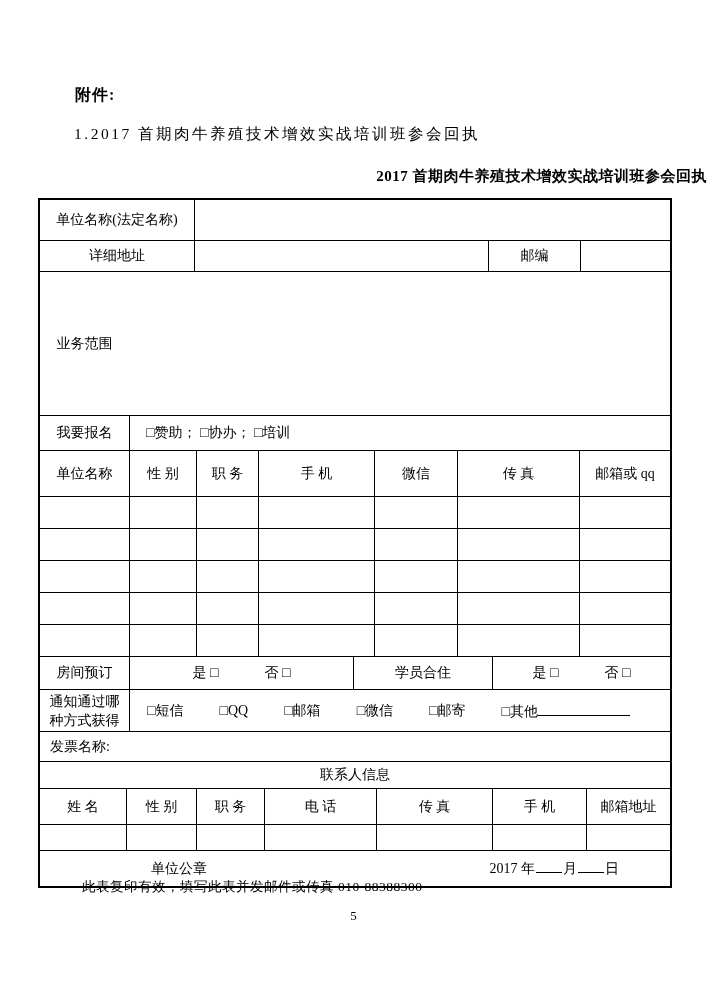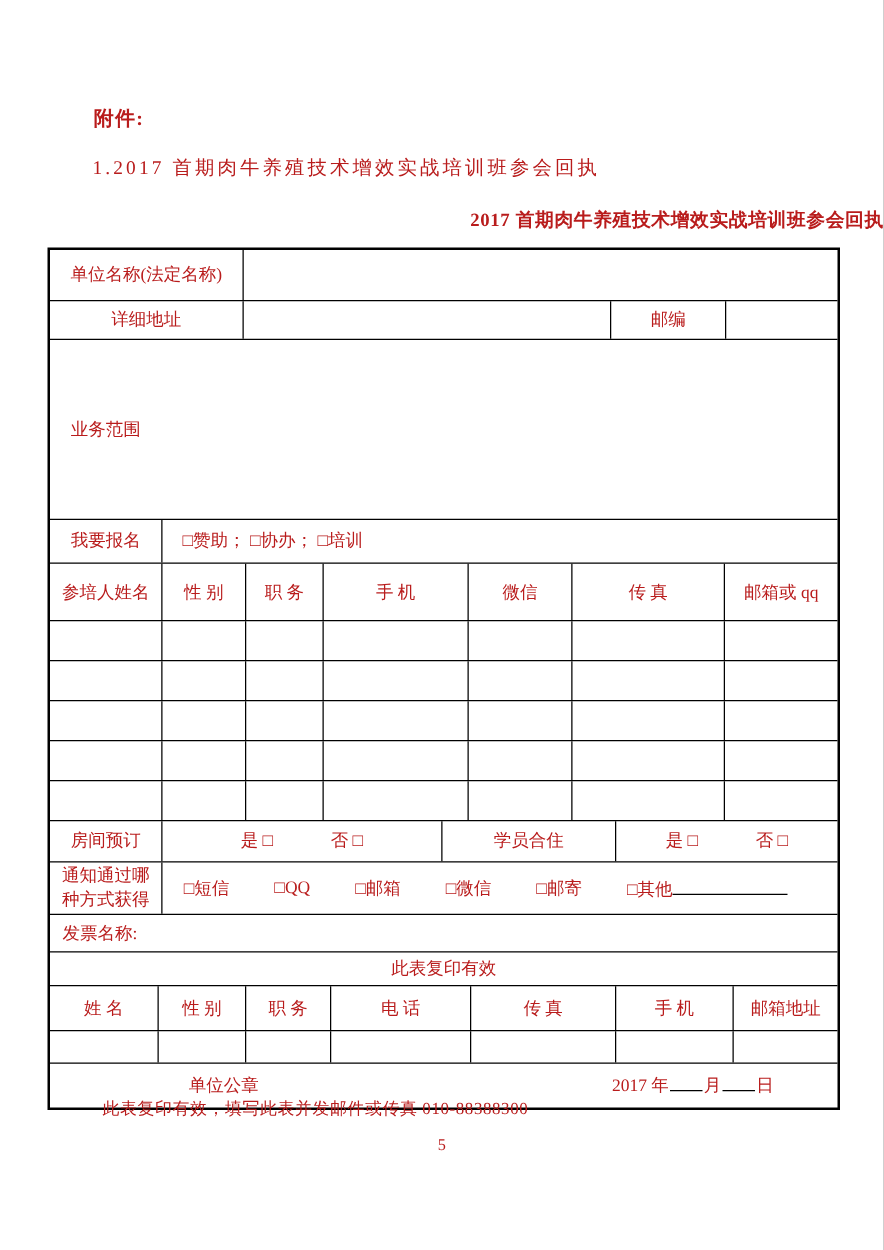--- a/index.html
+++ b/index.html
@@ -3,21 +3,21 @@
 <meta charset="utf-8">
 <style>
   * { margin:0; padding:0; box-sizing:border-box; }
   html,body { background:#8a8a8a; }
   .page {
     position:relative;
     width:707px; height:1000px;
     margin:0 auto;
     background:#ffffff;
     font-family:"Liberation Serif","DejaVu Serif",serif;
-    color:#b91c1c;
+    color:#000000;
     overflow:hidden;
   }
   .attachment-label {
     position:absolute; left:75px; top:85px;
     font-size:16px; font-weight:bold; letter-spacing:1px;
   }
   .subtitle {
     position:absolute; left:74px; top:124px;
     font-size:15.5px; letter-spacing:2.5px;
   }
@@ -109,21 +109,21 @@
     <div class="row r-scope">
       <div class="cell w89">业务范围</div>
     </div>
 
     <div class="row r-signup">
       <div class="cell w89">我要报名</div>
       <div class="cell grow left signup-opts">□赞助； □协办； □培训</div>
     </div>
 
     <div class="row r-athead">
-      <div class="cell w89">参培人姓名</div>
+      <div class="cell w89">单位名称</div>
       <div class="cell w67">性 别</div>
       <div class="cell w62">职 务</div>
       <div class="cell w116">手 机</div>
       <div class="cell w83">微信</div>
       <div class="cell w122">传 真</div>
       <div class="cell grow">邮箱或 qq</div>
     </div>
 
     <div class="row r-empty">
       <div class="cell w89"></div>
@@ -205,21 +205,21 @@
           <span class="opt"><span>□其他</span><span class="blank-long"></span></span>
         </div>
       </div>
     </div>
 
     <div class="row r-invoice">
       <div class="cell grow left invoice-cell">发票名称:</div>
     </div>
 
     <div class="row r-ctitle">
-      <div class="cell grow">此表复印有效</div>
+      <div class="cell grow">联系人信息</div>
     </div>
 
     <div class="row r-chead">
       <div class="cell w86">姓 名</div>
       <div class="cell w70">性 别</div>
       <div class="cell w68">职 务</div>
       <div class="cell w112">电 话</div>
       <div class="cell w116">传 真</div>
       <div class="cell w94">手 机</div>
       <div class="cell grow">邮箱地址</div>

